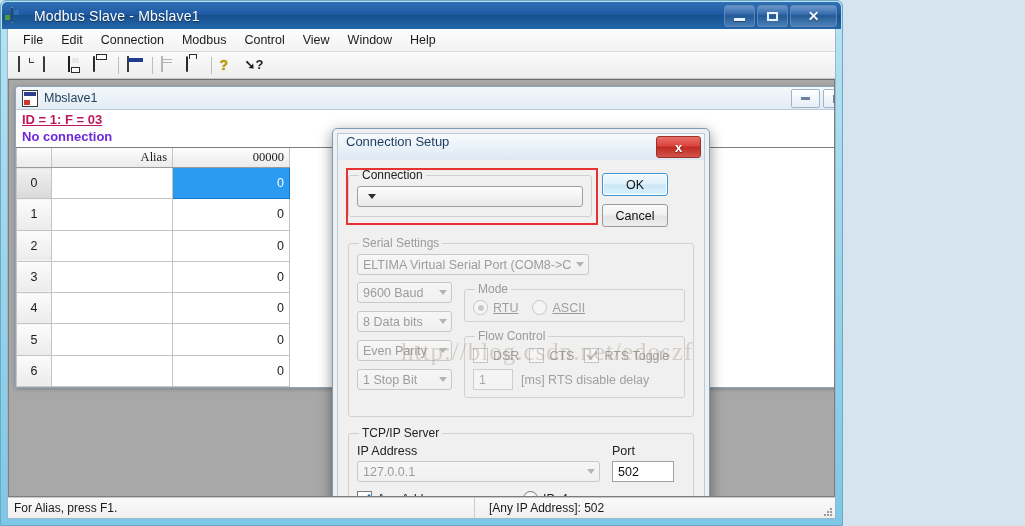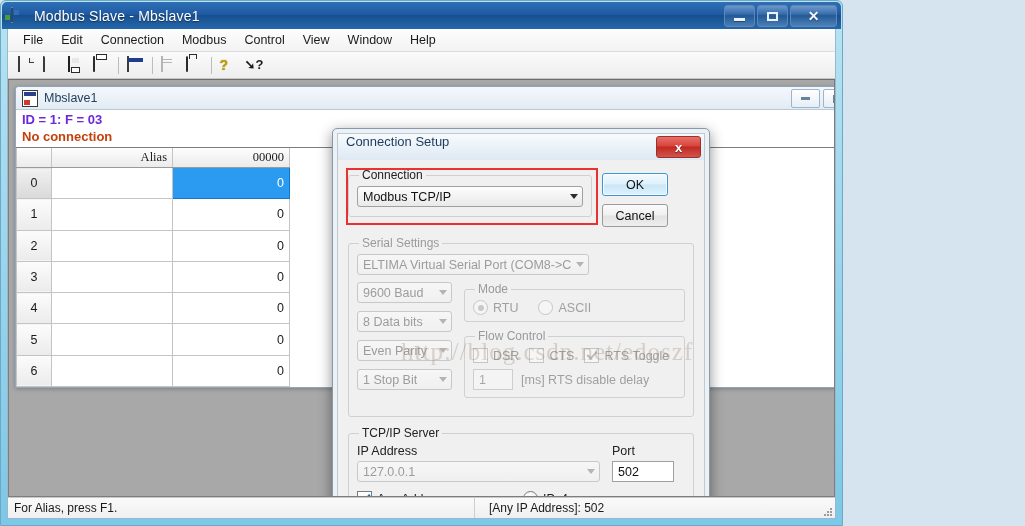--- a/index.html
+++ b/index.html
@@ -160,25 +160,26 @@
     border-top: 1px solid #b9c9d8;
     display: flex; flex-direction: column;
     overflow: hidden;
   }
   #info-lines {
     padding: 2px 6px 2px 6px;
     background: #ffffff;
     flex: 0 0 auto;
   }
   #info-lines .id-line {
+    font-size: 13px; font-weight: bold; color: #be185d;
+    line-height: 16px;
+    text-decoration: underline;
+  }
+  #info-lines .status-line {
     font-size: 13px; font-weight: bold; color: #6d28d9;
-    line-height: 16px;
-  }
-  #info-lines .status-line {
-    font-size: 13px; font-weight: bold; color: #c2410c;
     line-height: 17px;
   }
   #grid-area {
     flex: 1 1 auto;
     display: flex;
     border-top: 1px solid #7d7d7d;
     background: #ffffff;
     overflow: hidden;
   }
   table.datagrid {
@@ -656,21 +657,20 @@
               </div>
           </div>
 
           <div id="dlg-content">
 
             <div style="display:flex; align-items:flex-start; gap:10px; position:relative;">
               <div style="flex:0 0 244px; position:relative;">
                 <fieldset class="grp" style="height:49px; box-sizing:border-box;">
                   <legend>Connection</legend>
                   <div class="combo" style="width:100%;">
-                    <span class="cb-text">Modbus TCP/IP</span>
                     <span class="cb-arrow">
                         <span class="tri"></span>
                       </span>
                   </div>
                 </fieldset>
               </div>
               <div style="flex:0 0 auto; display:flex; flex-direction:column; gap:8px; padding-top:5px;">
                 <div class="dbtn default">OK</div>
                 <div class="dbtn normal">Cancel</div>
               </div>
@@ -713,21 +713,21 @@
                     <span class="cb-text">1 Stop Bit</span>
                     <span class="cb-arrow">
                         <span class="tri"></span>
                       </span>
                   </div>
                 </div>
 
                 <div style="flex:1 1 auto; display:flex; flex-direction:column; gap:7px;">
                   <fieldset class="grp disabled" style="padding:2px 8px 6px 8px;">
                     <legend>Mode</legend>
-                    <div style="display:flex; gap:20px; padding-top:2px;">
+                    <div style="display:flex; gap:14px; padding-top:2px;text-decoration:underline;">
                       <div class="radio disabled checked">
                         <span class="dot"></span>
                         <span class="lbl disabled">RTU</span>
                       </div>
                       <div class="radio disabled">
                         <span class="dot"></span>
                         <span class="lbl disabled">ASCII</span>
                       </div>
                     </div>
                   </fieldset>

